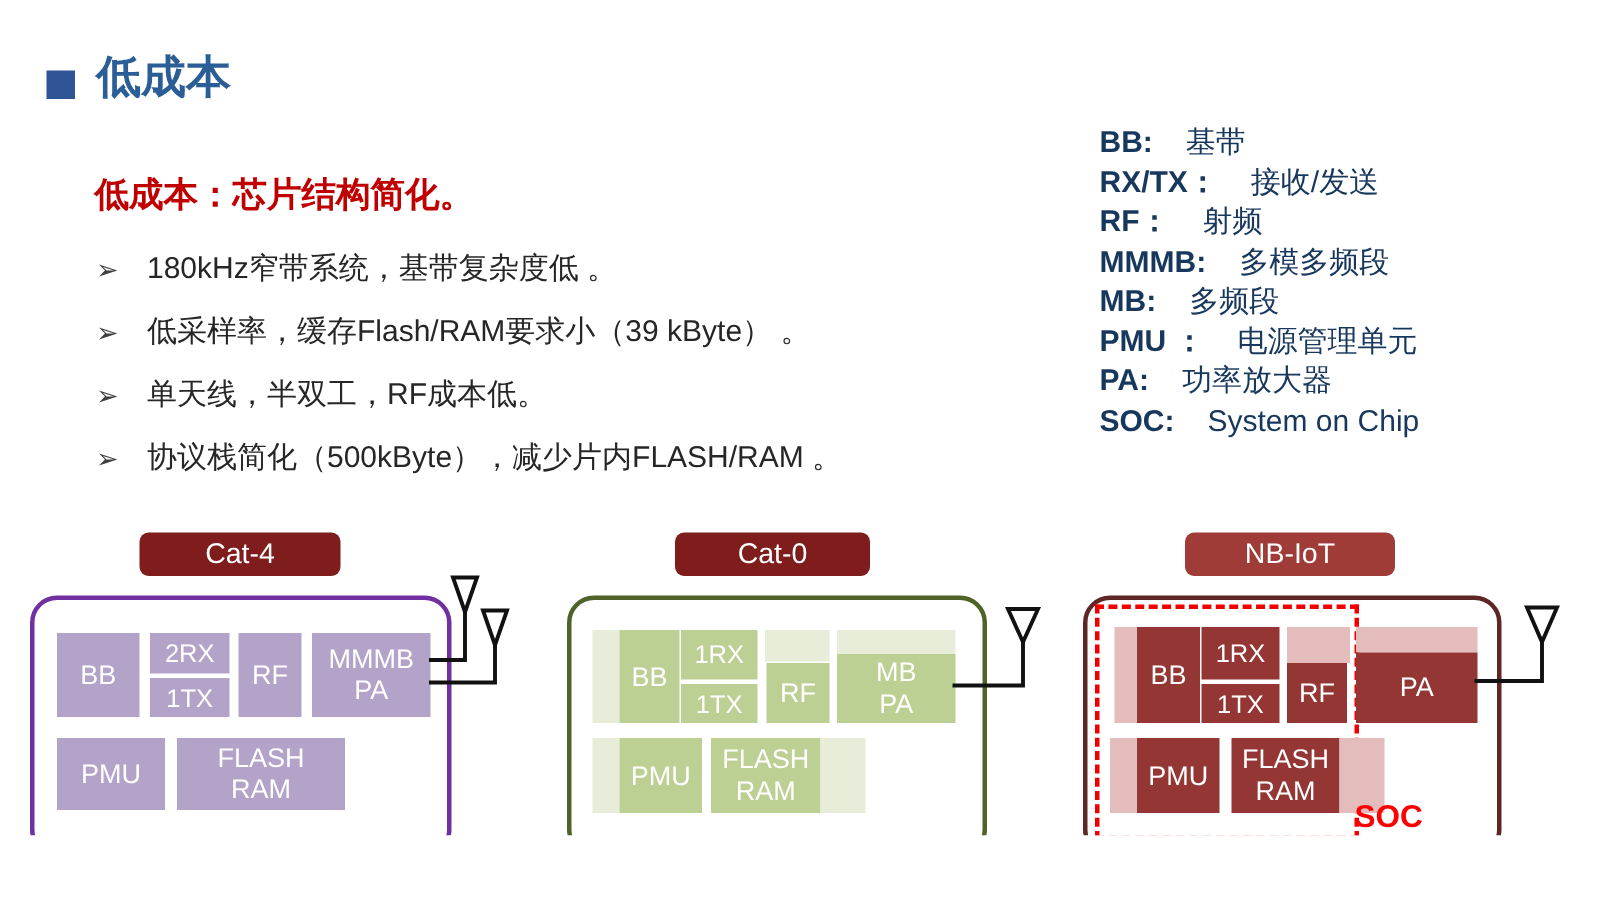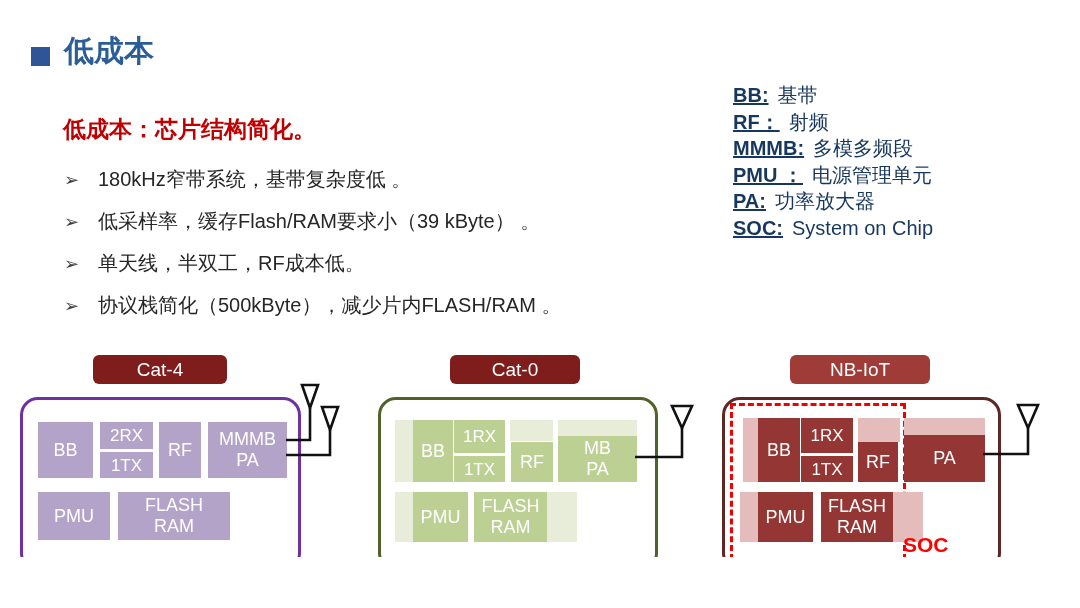--- a/index.html
+++ b/index.html
@@ -12,22 +12,22 @@
   .subtitle{position:absolute;left:63px;top:114px;font-size:23px;font-weight:bold;color:#C00000;}
 
   
   .bullets{position:absolute;left:64px;top:166px;width:620px;}
   .bullet{display:flex;align-items:flex-start;margin-bottom:15px;font-size:20px;color:#262626;line-height:26px;}
   .bullet .mark{width:34px;flex:0 0 34px;color:#404040;font-size:18px;padding-top:1px;}
 
   
   .legend{position:absolute;left:733px;top:82px;color:#17375D;font-size:20px;}
   .legend-row{line-height:26.5px;white-space:nowrap;}
-  .legend-row b{font-weight:bold;text-decoration:underline;}
-  .legend-row span{margin-left:9px;}
+  .legend-row b{font-weight:bold;}
+  .legend-row span{margin-left:22px;}
 
   
   .chip-tab{position:absolute;height:29px;display:flex;align-items:center;justify-content:center;
             color:#fff;font-size:19px;border-radius:6px;}
   .chip-box{position:absolute;width:274px;height:168px;background:#fff;border-radius:18px;}
   .blk{position:absolute;display:flex;flex-direction:column;align-items:center;justify-content:center;
        color:#fff;font-size:18px;line-height:21px;text-align:center;}
   .c4f{background:#B3A3C9;}
   .c0f{background:#BDD094;}
   .c0s{background:#E8EDDA;}
@@ -66,22 +66,24 @@
       <span>单天线，半双工，RF成本低。</span>
     </div>
     <div class="bullet">
       <span class="mark">➢</span>
       <span>协议栈简化（500kByte），减少片内FLASH/RAM 。</span>
     </div>
   </div>
 
   <div class="legend">
     <div class="legend-row"><b>BB:</b><span>基带</span></div>
+    <div class="legend-row"><b>RX/TX：</b><span>接收/发送</span></div>
     <div class="legend-row"><b>RF：</b><span>射频</span></div>
     <div class="legend-row"><b>MMMB:</b><span>多模多频段</span></div>
+    <div class="legend-row"><b>MB:</b><span>多频段</span></div>
     <div class="legend-row"><b>PMU ：</b><span>电源管理单元</span></div>
     <div class="legend-row"><b>PA:</b><span>功率放大器</span></div>
     <div class="legend-row"><b>SOC:</b><span>System on Chip</span></div>
   </div>
 
   <div class="chip-tab" style="left:93px;top:355px;width:134px;background:#7f1d1d;">Cat-4</div>
   <div class="chip-box" style="left:20px;top:397px;width:275px;border:3px solid #7030A0;"></div>
   <div class="blk c4f" style="left:38px;top:422px;width:55px;height:56px;">BB</div>
   <div class="blk c4f" style="left:100px;top:422px;width:53px;height:27px;font-size:17px;">2RX</div>
   <div class="blk c4f" style="left:100px;top:452px;width:53px;height:26px;font-size:17px;">1TX</div>

